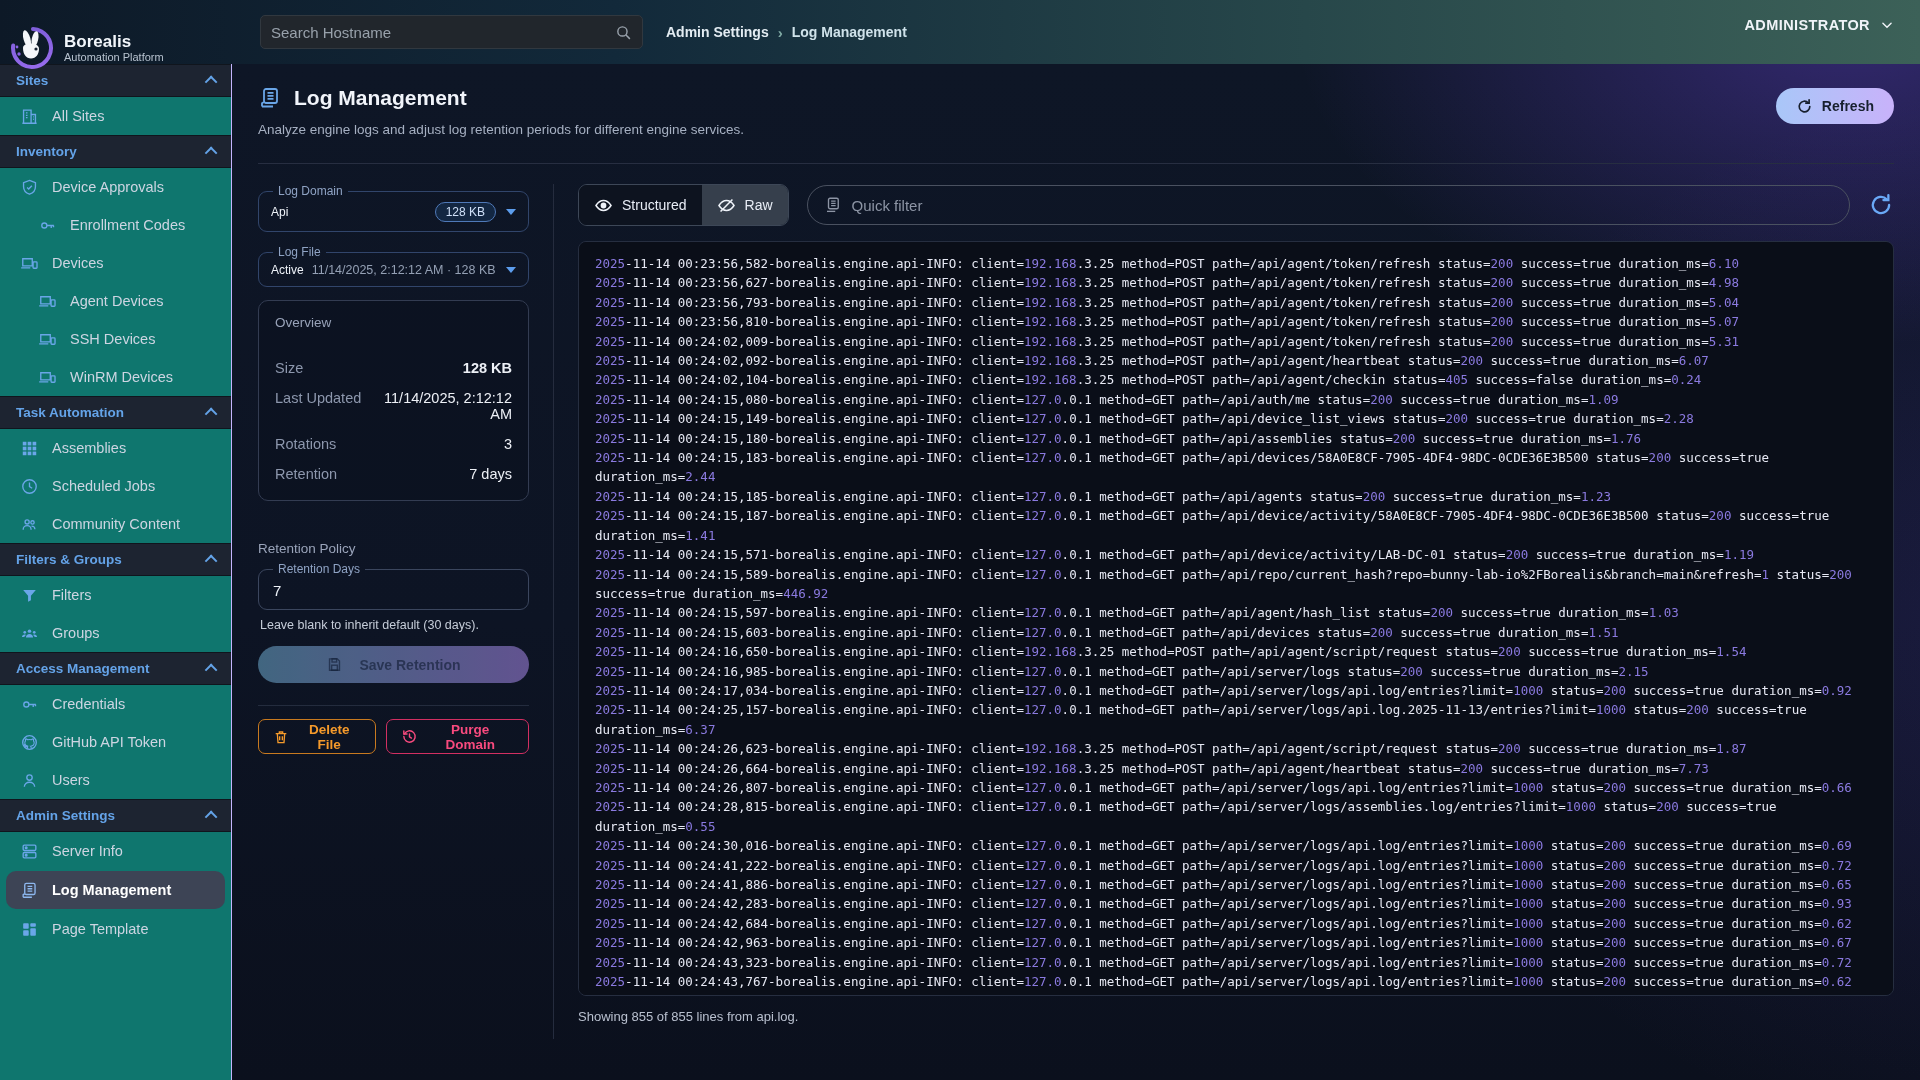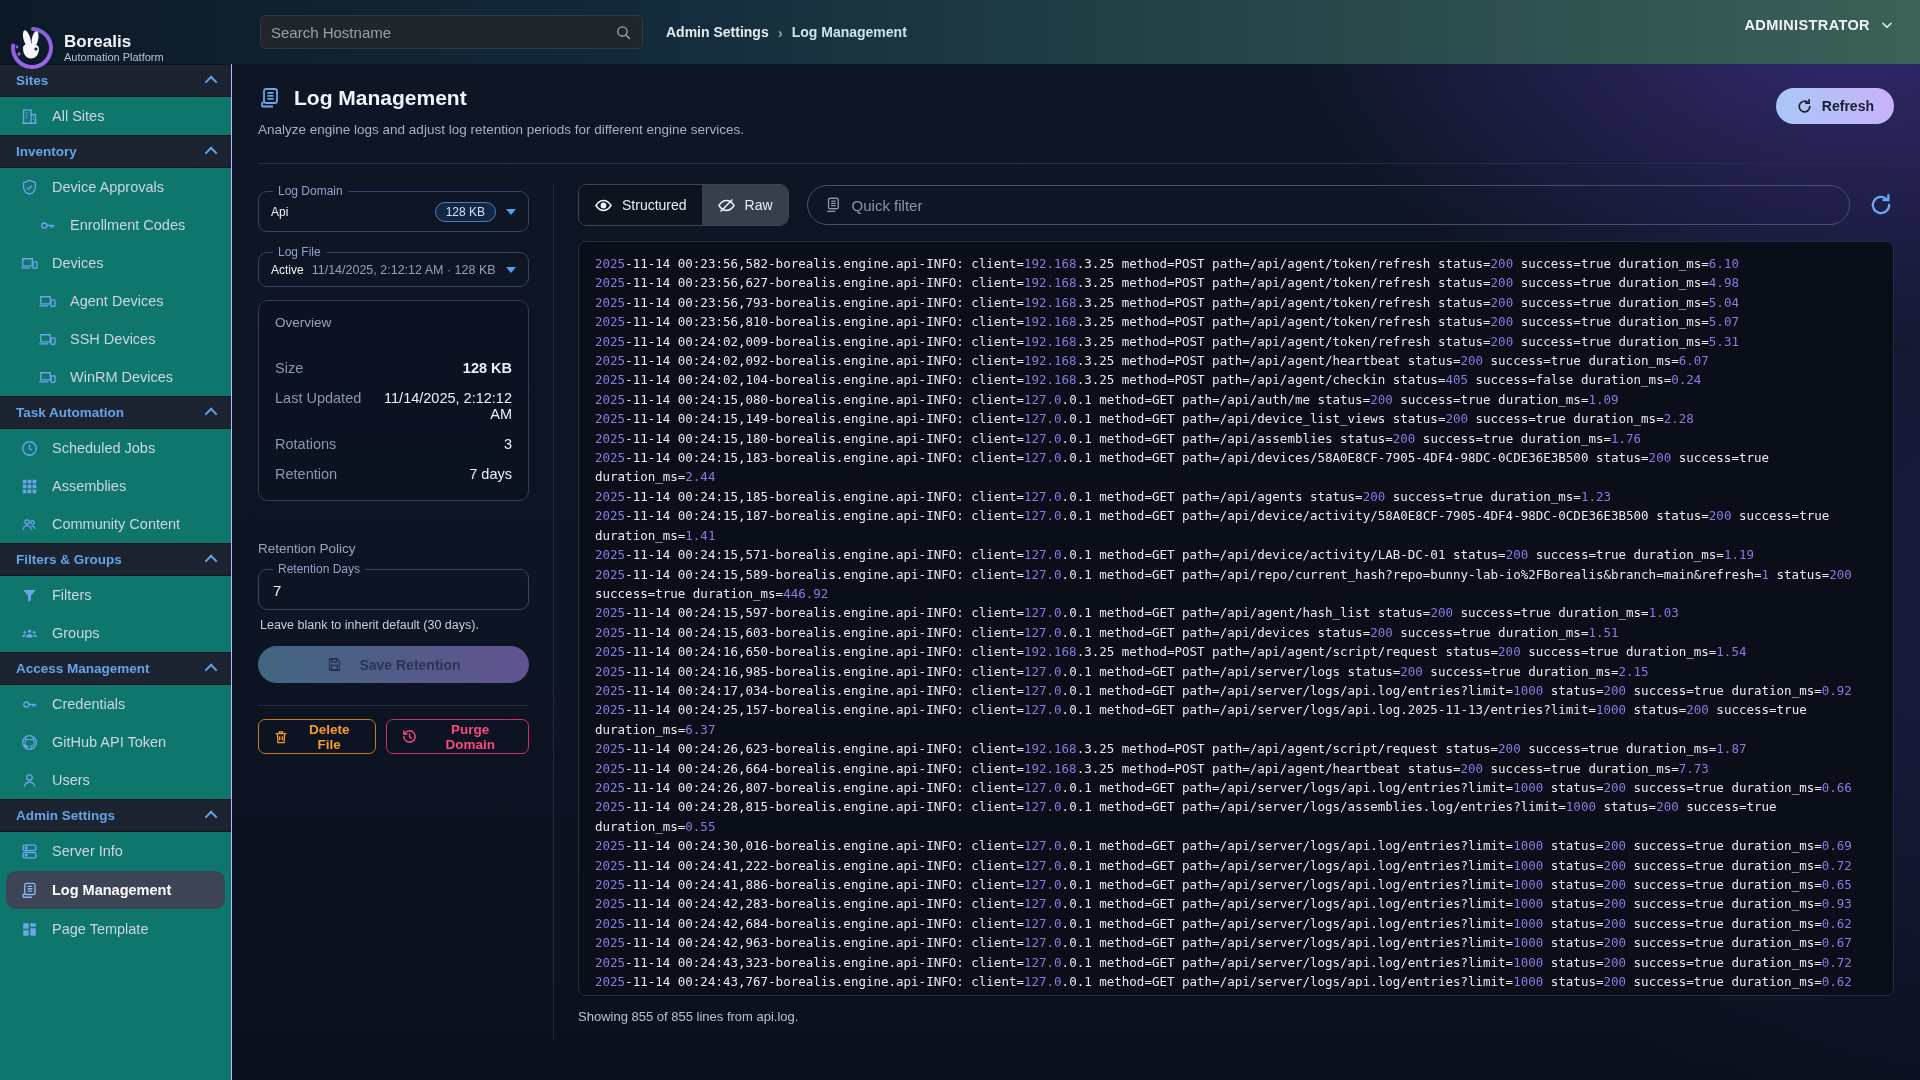--- a/index.html
+++ b/index.html
@@ -248,42 +248,42 @@
           </svg>
         </span>
                    <span class="sb-label">WinRM Devices</span>
       </div>
       <div class="sb-section">
         <span class="sb-section-label">Task Automation</span>
                  <span class="chev-up"></span>
       </div>
       <div class="sb-item">
         <span class="icn">
-          <svg viewBox="0 0 24 24" fill="none" stroke="#6aa6e8" stroke-width="1.7">
-            <circle cx="12" cy="12" r="8.5"></circle>
-            <path d="M12 7v5.2l3.4 2"></path>
-          </svg>
-        </span>
-                   <span class="sb-label">Scheduled Jobs</span>
-      </div>
-      <div class="sb-item">
-        <span class="icn">
           <svg viewBox="0 0 24 24" fill="#6aa6e8">
             <rect x="3.5" y="3.5" width="4.6" height="4.6"></rect>
             <rect x="9.7" y="3.5" width="4.6" height="4.6"></rect>
             <rect x="15.9" y="3.5" width="4.6" height="4.6"></rect>
             <rect x="3.5" y="9.7" width="4.6" height="4.6"></rect>
             <rect x="9.7" y="9.7" width="4.6" height="4.6"></rect>
             <rect x="15.9" y="9.7" width="4.6" height="4.6"></rect>
             <rect x="3.5" y="15.9" width="4.6" height="4.6"></rect>
             <rect x="9.7" y="15.9" width="4.6" height="4.6"></rect>
             <rect x="15.9" y="15.9" width="4.6" height="4.6"></rect>
           </svg>
         </span>
                    <span class="sb-label">Assemblies</span>
+      </div>
+      <div class="sb-item">
+        <span class="icn">
+          <svg viewBox="0 0 24 24" fill="none" stroke="#6aa6e8" stroke-width="1.7">
+            <circle cx="12" cy="12" r="8.5"></circle>
+            <path d="M12 7v5.2l3.4 2"></path>
+          </svg>
+        </span>
+                   <span class="sb-label">Scheduled Jobs</span>
       </div>
       <div class="sb-item">
         <span class="icn">
           <svg viewBox="0 0 24 24" fill="none" stroke="#6aa6e8" stroke-width="1.7">
             <circle cx="9" cy="8.8" r="2.6"></circle>
             <circle cx="15.8" cy="9.4" r="2.1"></circle>
             <path d="M4 18.5c0-2.8 2.2-5 5-5s5 2.2 5 5M14.5 14c2.3 0 4.3 1.7 4.3 4"></path>
           </svg>
         </span>
                    <span class="sb-label">Community Content</span>

